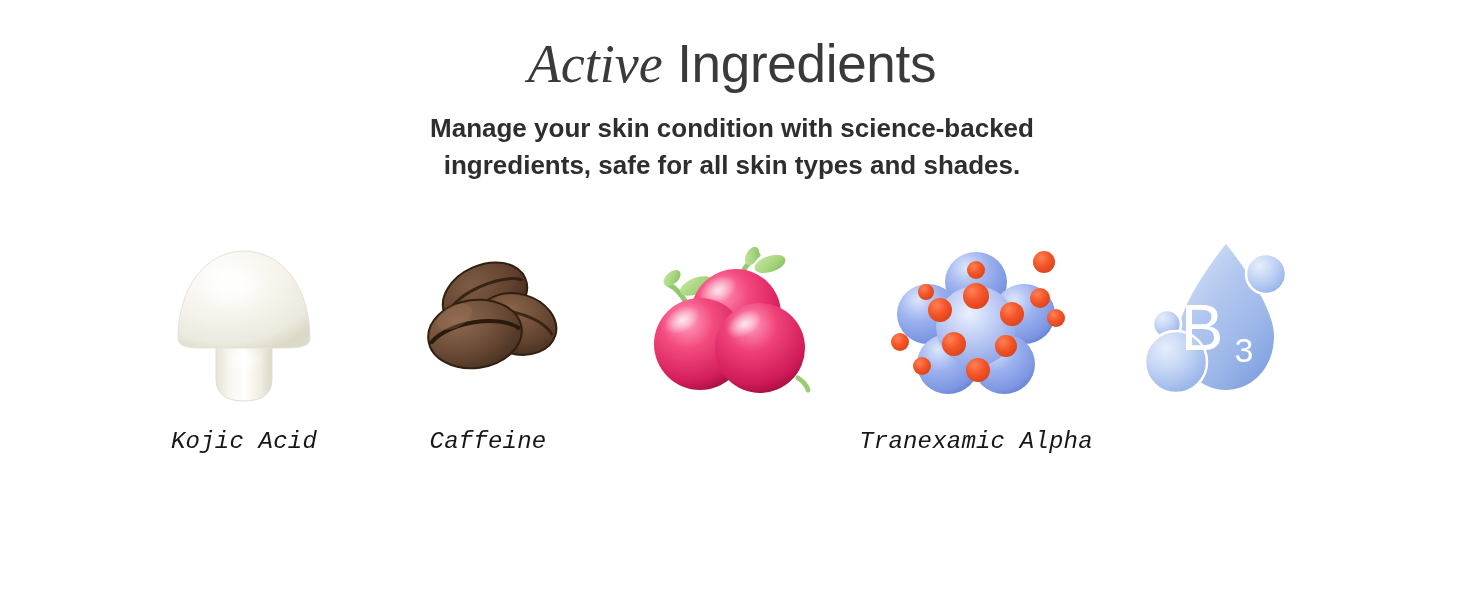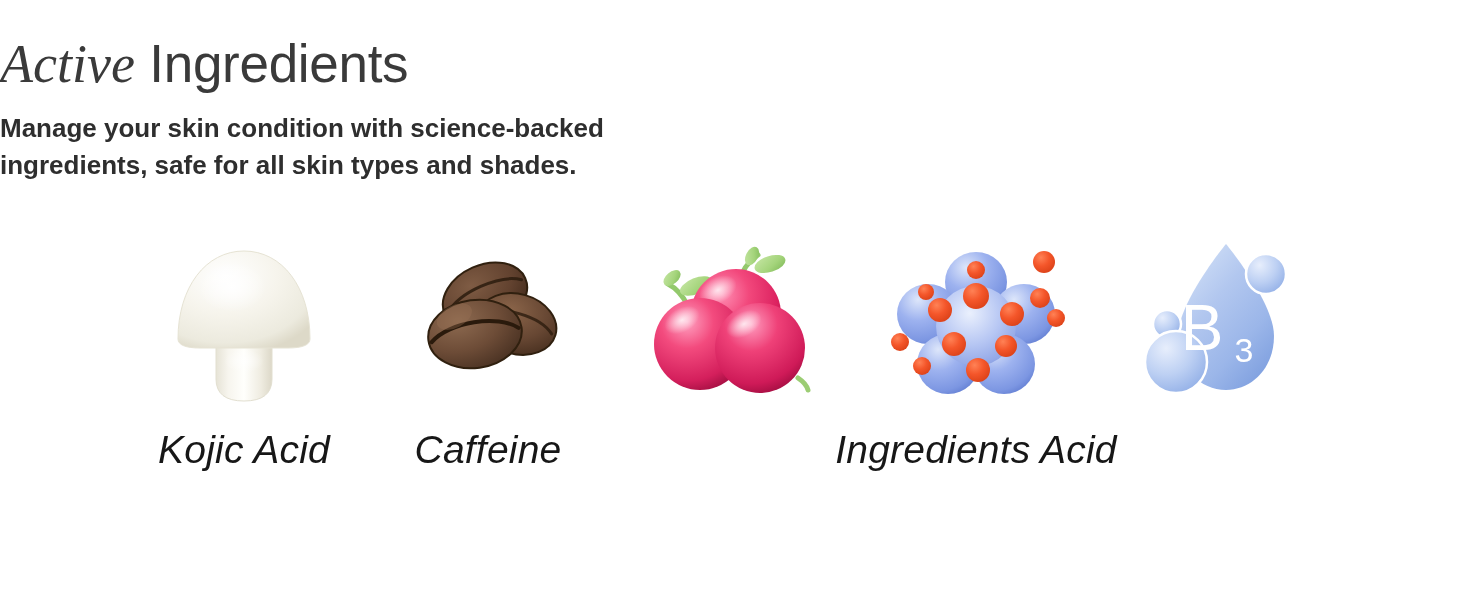--- a/index.html
+++ b/index.html
@@ -13,20 +13,21 @@
     position:relative;
     width:1464px;
     height:600px;
     background:#ffffff;
   }
 
   
   .header {
     position:absolute;
     top:36px; left:0; right:0;
+    text-align:center;
   }
   .title {
     font-size:53px;
     line-height:1.05;
     color:#3a3a3a;
     font-weight:300;
     letter-spacing:-0.3px;
     white-space:nowrap;
   }
   .title .ital {
@@ -69,23 +70,23 @@
   .art {
     width:170px;
     height:172px;
     display:flex;
     align-items:center;
     justify-content:center;
   }
   .art svg { display:block; overflow:visible; }
   .label {
     margin-top:20px;
-    font-family:Liberation Sans, sans-serif;
+    font-family:Liberation Mono, monospace;
     font-style:italic;
-    font-size:39px;
+    font-size:24px;
     color:#171717;
     white-space:nowrap;
     letter-spacing:0.2px;
   }
 </style>
 </head>
 <body>
 
 <div id="page" style="background: rgb(255, 255, 255);">
 
@@ -274,21 +275,21 @@
           </g>
 
           <g>
             <circle cx="152" cy="14" r="11" fill="url(#dot)"></circle>
             <circle cx="148" cy="50" r="10" fill="url(#dot)"></circle>
             <circle cx="164" cy="70" r="9" fill="url(#dot)"></circle>
             <circle cx="8" cy="94" r="9" fill="url(#dot)"></circle>
           </g>
         </svg>
       </div>
-      <div class="label">Ingredients Acid</div>
+      <div class="label">Tranexamic Alpha</div>
     </div>
 
     <div class="cell">
       <div class="art">
         <svg width="160" height="168" viewBox="0 0 160 168">
           <defs>
             <linearGradient id="drop" x1="18%" y1="6%" x2="86%" y2="96%">
               <stop offset="0%" stop-color="#cfdef6"></stop>
               <stop offset="34%" stop-color="#b2c7ef"></stop>
               <stop offset="70%" stop-color="#9bb6e9"></stop>

